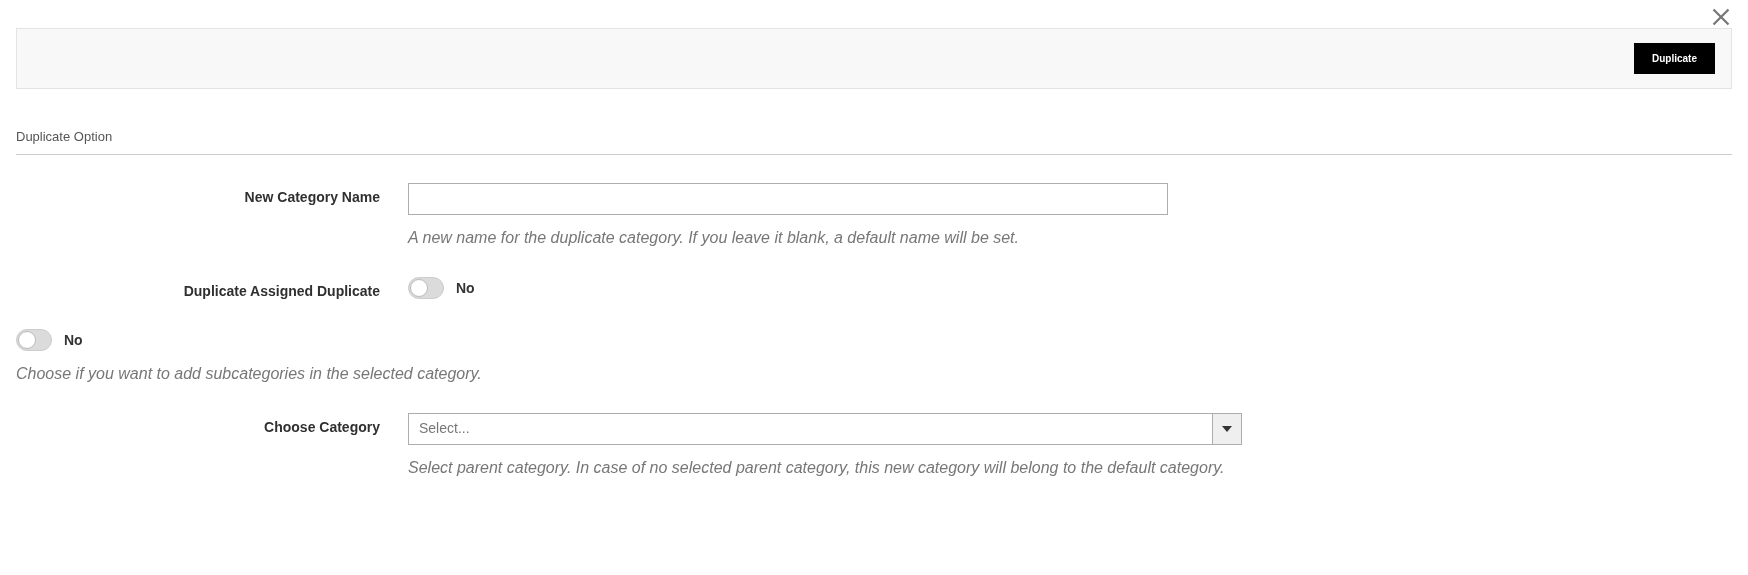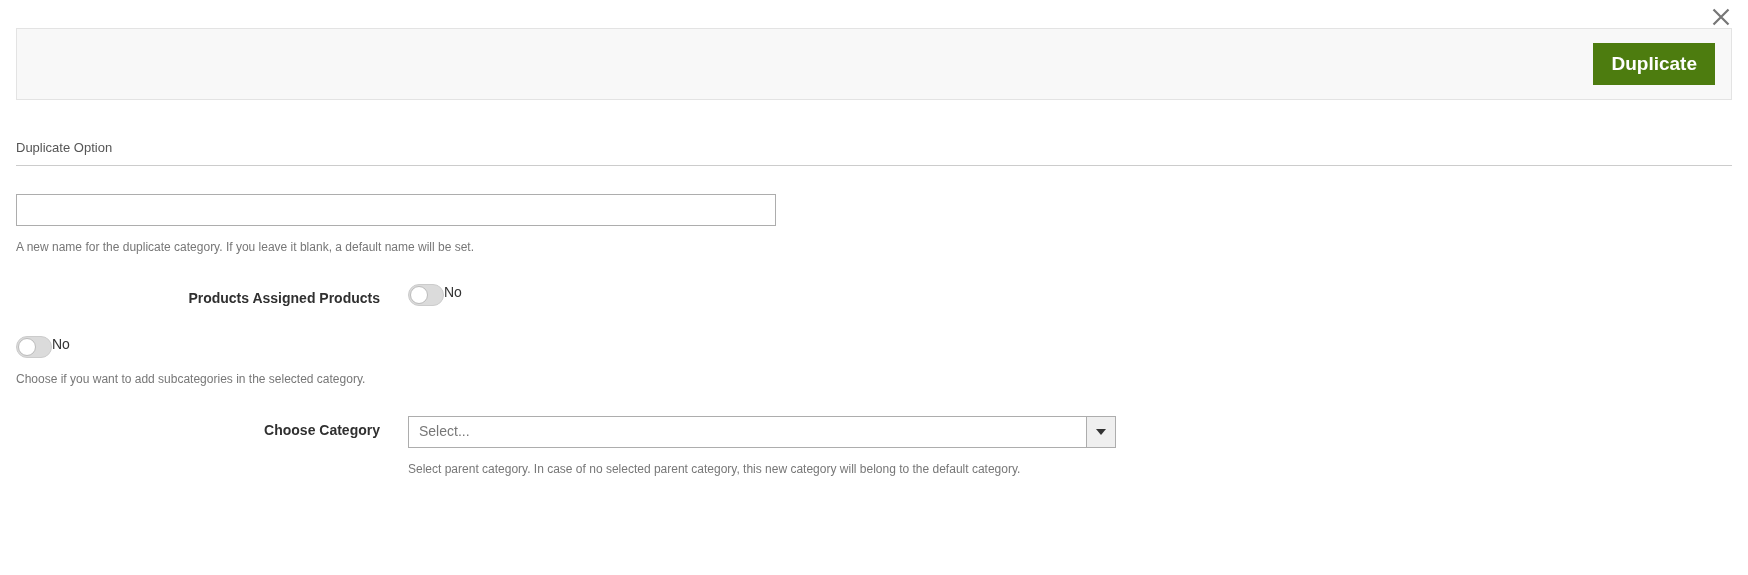--- a/index.html
+++ b/index.html
@@ -30,25 +30,25 @@
       width: 20px;
       height: 20px;
       cursor: pointer;
       color: #777;
     }
     .close-icon svg {
       width: 100%;
       height: 100%;
     }
     .duplicate-btn {
-      background: #4d7c0f;
+      background: #000000;
       color: #ffffff;
       border: none;
       padding: 10px 18px;
-      font-size: 19px;
+      font-size: 10px;
       font-weight: 600;
       cursor: pointer;
     }
     .section-title {
       font-size: 13px;
       color: #555;
       font-weight: 400;
       margin: 40px 16px 10px 16px;
     }
     .title-divider {
@@ -77,26 +77,30 @@
       flex: 0 0 760px;
     }
     .text-input {
       width: 760px;
       height: 32px;
       border: 1px solid #adadad;
       padding: 4px 8px;
       font-size: 14px;
     }
     .hint {
-      font-size: 12px;
+      font-size: 16px;
       color: #777;
       margin-top: 14px;
+      font-style: italic;
     }
     .toggle-row {
       display: flex;
+      align-items: center;
+      gap: 12px;
+      font-weight: bold;
     }
     .toggle {
       width: 36px;
       height: 22px;
       background: #dbdbdb;
       border-radius: 11px;
       position: relative;
       cursor: pointer;
       border: 1px solid #ccc;
     }
@@ -109,21 +113,21 @@
       position: absolute;
       top: 1px;
       left: 1px;
     }
     .toggle-label {
       font-size: 14px;
       color: #333;
     }
     .select-wrapper {
       display: flex;
-      width: 708px;
+      width: 834px;
     }
     .select-display {
       flex: 1;
       height: 32px;
       border: 1px solid #adadad;
       border-right: none;
       padding: 6px 10px;
       font-size: 14px;
       color: #777;
       background: #fff;
@@ -156,28 +160,29 @@
   </div>
   <button class="duplicate-btn">Duplicate</button>
 </div>
 
 <h2 class="section-title">Duplicate Option</h2>
 <hr class="title-divider">
 
 <div class="form-area">
 
   <div class="form-row">
+    <div class="form-label">New Category Name</div>
     <div class="form-control">
       <input type="text" class="text-input" value="" style="">
       <div class="hint">A new name for the duplicate category. If you leave it blank, a default name will be set.</div>
     </div>
   </div>
 
   <div class="form-row">
-    <div class="form-label">Products Assigned Products</div>
+    <div class="form-label">Duplicate Assigned Duplicate</div>
     <div class="form-control">
       <div class="toggle-row">
         <div class="toggle">
           <div class="toggle-knob"></div>
         </div>
         <span class="toggle-label">No</span>
       </div>
     </div>
   </div>
 

